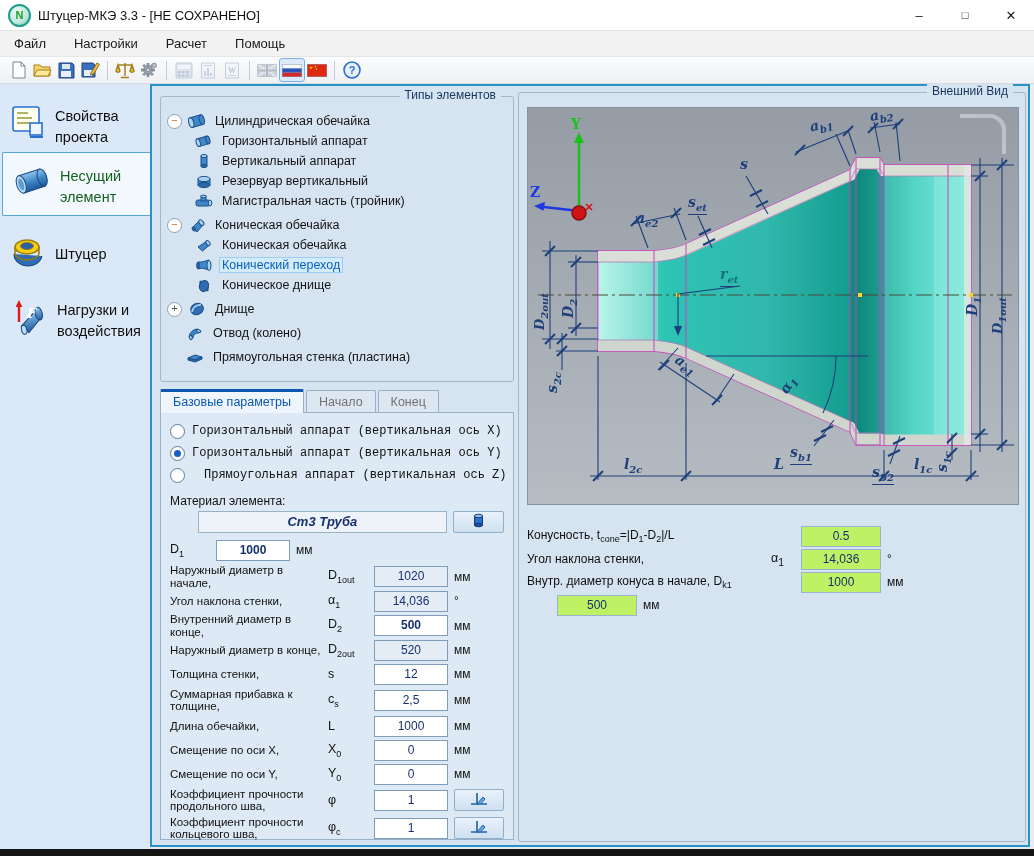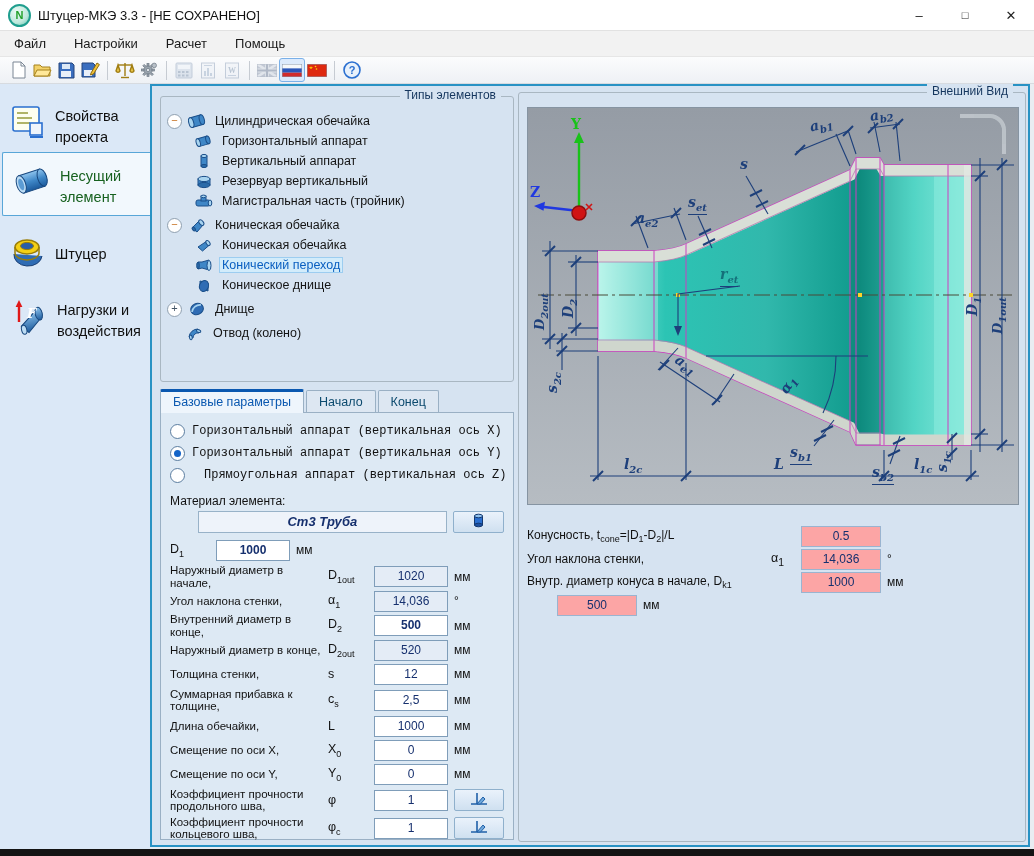--- a/index.html
+++ b/index.html
@@ -51,21 +51,21 @@
   .trow.child{margin-left:34px;}
   .exp{width:13px;height:13px;border:1px solid #8fa0b0;border-radius:50%;background:#fff;
        font-size:11px;line-height:11px;text-align:center;color:#c87424;margin-right:6px;flex:none;}
   .exp.plus{color:#445566;}
   .noexp{width:19px;flex:none;}
   .ticon{width:18px;height:16px;margin-right:6px;flex:none;}
   .tlabel{font-size:12.5px;color:#141414;white-space:nowrap;padding:1px 3px;}
   .trow.selected .tlabel{background:#d2ecfb;border:1px solid #9ccdf0;color:#0a5fc0;padding:0 2px;}
   
   .tabstrip{position:absolute;left:8px;top:300px;display:flex;align-items:flex-end;height:27px;}
-  .tab{border:1px solid #9ab0c4;border-bottom:none;background:#dde7f2;color:#0c4a6e;font-size:12.5px;
+  .tab{border:1px solid #9ab0c4;border-bottom:none;background:#dde7f2;color:#737373;font-size:12.5px;
        padding:4px 12px 4px;margin-right:2px;border-radius:2px 2px 0 0;}
   .tab.active{background:#eef5fc;color:#0a58b0;border-top:3px solid #0a58b0;padding-top:3px;
               position:relative;z-index:2;}
   .tabpage{position:absolute;left:8px;top:326px;width:354px;height:428px;box-sizing:border-box;
            border:1px solid #9ab0c4;background:#dde9f4;padding:7px 9px 0 9px;}
   
   .radiorow{display:flex;align-items:center;height:22px;gap:7px;font-family:Liberation Mono, monospace;}
   .radio{width:13px;height:13px;border:1px solid #5b7da0;border-radius:50%;background:#fff;flex:none;
          display:flex;align-items:center;justify-content:center;}
   .radio.on::after{content:'';width:7px;height:7px;border-radius:50%;background:#1464c8;}
@@ -90,21 +90,21 @@
   .pval.ro{background:#e4ecf6;}
   .pval.b{font-weight:bold;}
   .punit{font-size:12px;color:#111;}
   
   .rgroup{left:366px;top:6px;width:506px;height:748px;}
   .viewport{position:absolute;left:8px;top:14px;width:490px;height:396px;
             border:1px solid #8694a2;background:linear-gradient(#959ca5,#b6bcc2);}
   .drow{position:absolute;display:flex;align-items:center;gap:6px;height:22px;left:8px;width:492px;}
   .dlabel{width:238px;font-size:12px;color:#111;flex:none;}
   .dsym{width:24px;font-size:12.5px;color:#111;flex:none;}
-  .dval{width:78px;height:19px;flex:none;border:1px solid #9ab4d0;background:#fca5a5;text-align:center;
+  .dval{width:78px;height:19px;flex:none;border:1px solid #9ab4d0;background:#bef264;text-align:center;
         font-size:12px;line-height:19px;color:#16306e;}
   .dunit{font-size:12px;color:#111;}
   
   .dim{position:absolute;font-family:"DejaVu Serif",serif;font-style:italic;font-weight:bold;
        color:#1d3f7a;font-size:14px;white-space:nowrap;}
   .dim sub{font-size:10px;}
   .dim.rot{transform:rotate(-90deg);transform-origin:left top;}
   .dim.ul{border-bottom:1.5px solid #1d3f7a;padding-bottom:1px;text-align:center;}
   .axlabel{position:absolute;font-family:"DejaVu Serif",serif;font-weight:bold;font-size:14px;}
   .bottomstrip{position:absolute;left:0;top:849px;width:1034px;height:7px;background:#141414;}
@@ -415,20 +415,28 @@
           <span class="tlabel">Днище</span>
         </div>
         <div class="trow root">
           <span class="noexp"></span>
           <span class="ticon"><svg width="18" height="16" viewBox="0 0 18 16">
                 <path d="M3 12a9 9 0 0 1 9-8l1 4a5 5 0 0 0-6 5z" fill="#3f87c7" stroke="#1b4f8a"></path>
                 <ellipse cx="12.6" cy="6" rx="1.4" ry="2.3" transform="rotate(-70 12.6 6)" fill="#a8d4f0" stroke="#1b4f8a"></ellipse>
                 <ellipse cx="4.8" cy="12.4" rx="1.4" ry="2.3" transform="rotate(-12 4.8 12.4)" fill="#a8d4f0" stroke="#1b4f8a"></ellipse>
               </svg></span>
           <span class="tlabel">Отвод (колено)</span>
+        </div>
+        <div class="trow root">
+          <span class="noexp"></span>
+          <span class="ticon"><svg width="18" height="16" viewBox="0 0 18 16">
+                <path d="M2 9l7-3 7 2-7 3z" fill="#3f87c7" stroke="#1b4f8a"></path>
+                <path d="M2 9v2l7 2 7-3v-2l-7 3z" fill="#2a6aa8" stroke="#1b4f8a"></path>
+              </svg></span>
+          <span class="tlabel">Прямоугольная стенка (пластина)</span>
         </div>
       </div>
     </div>
 
     <div class="tabstrip">
       <div class="tab active">Базовые параметры</div>
       <div class="tab">Начало</div>
       <div class="tab">Конец</div>
     </div>
 

